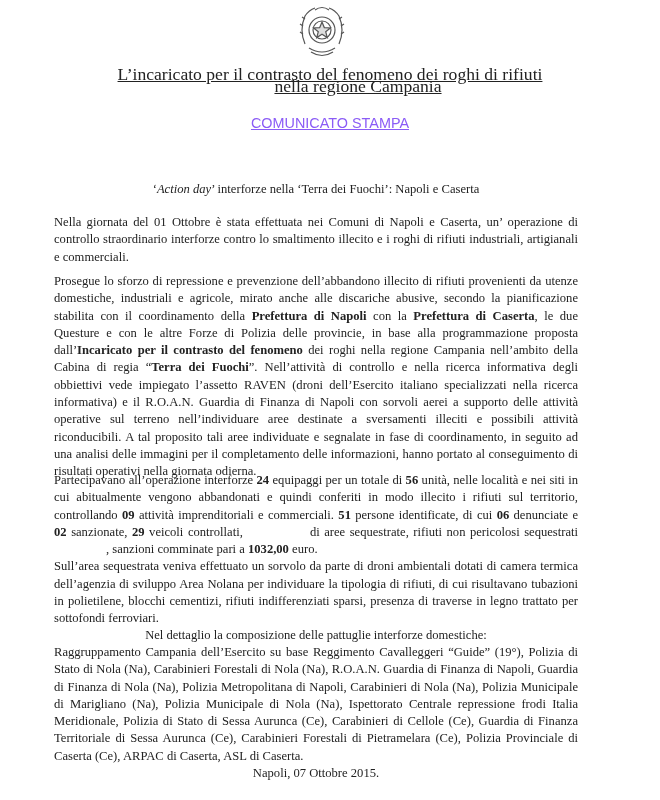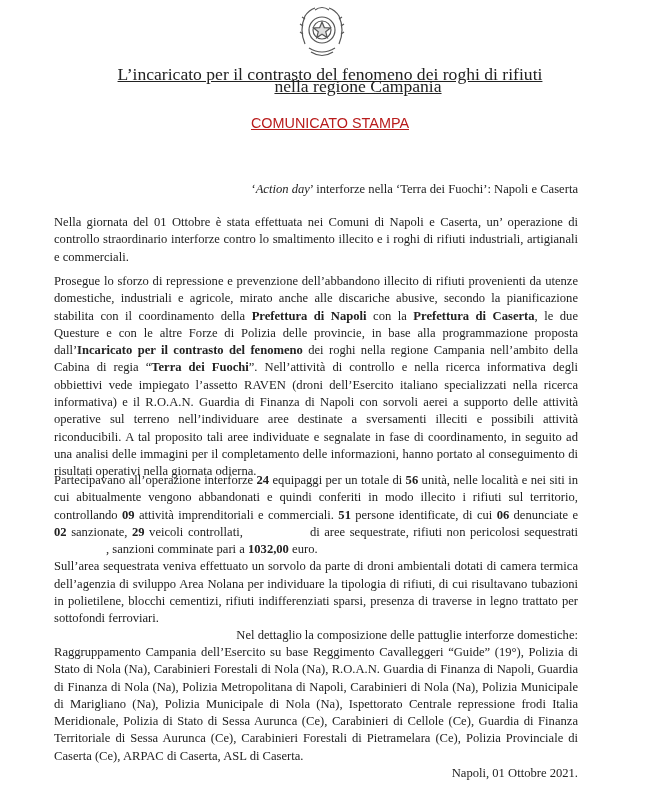--- a/index.html
+++ b/index.html
@@ -14,29 +14,29 @@
   .title {
     position: absolute; left: 0; width: 660px; text-align: center;
     font-size: 17.6px; line-height: 20px; text-decoration: underline;
     color: #222;
   }
   .title.l1 { top: 64px; }
   .title.l2 { top: 76px; margin-left: 28px; }
   .comunicato {
     position: absolute; top: 115px; left: 0; width: 660px; text-align: center;
     font-family: "Liberation Sans", "DejaVu Sans", sans-serif;
-    font-size: 14.4px; text-decoration: underline; color: #b91c1c;
+    font-size: 14.4px; text-decoration: underline; color: #8b5cf6;
   }
   .para {
     position: absolute; left: 54px; width: 524px;
     font-size: 12.6px; line-height: 17.3px; text-align: justify;
     color: #222;
   }
   .para b { font-weight: bold; }
-  .line-left { text-align: right; }
+  .line-left { text-align: center; }
   .gap { display: inline-block; }
 </style>
 </head>
 <body>
 
 <svg class="emblem" viewBox="0 0 50 56">
   <g fill="none" stroke="#555" stroke-width="1.2">
     <path d="M8 40 Q2 26 8 12 Q12 6 18 4"></path>
     <path d="M42 40 Q48 26 42 12 Q38 6 32 4"></path>
     <path d="M6 30 l-3 -2 M6 22 l-3 -2 M8 15 l-3 -2 M44 30 l3 -2 M44 22 l3 -2 M42 15 l3 -2"></path>
@@ -57,13 +57,13 @@
 
 <div class="para" style="top:214px;">Nella giornata del  01 Ottobre è stata effettuata nei Comuni di Napoli e Caserta, un’ operazione di controllo straordinario interforze contro lo smaltimento illecito e i roghi di rifiuti industriali, artigianali e commerciali.</div>
 
 <div class="para" style="top:273px;"><span>Prosegue lo sforzo di repressione e prevenzione dell’abbandono illecito di rifiuti provenienti da utenze domestiche, industriali e agricole, mirato anche alle discariche abusive, secondo la pianificazione  stabilita con il coordinamento della </span><b>Prefettura di  Napoli</b><span> con la </span><b>Prefettura di Caserta</b><span>, le due Questure e con le altre Forze di Polizia delle provincie, in base alla programmazione proposta dall’</span><b>Incaricato per il contrasto del fenomeno</b><span> dei roghi nella regione Campania nell’ambito della Cabina di regia “</span><b>Terra dei Fuochi</b><span>”. Nell’attività di controllo e nella ricerca informativa degli obbiettivi vede impiegato l’assetto RAVEN (droni dell’Esercito italiano specializzati nella ricerca informativa) e il R.O.A.N. Guardia di Finanza di Napoli con  sorvoli aerei a supporto delle attività operative sul terreno nell’individuare aree destinate a sversamenti illeciti e possibili attività riconducibili. A tal proposito tali aree individuate e segnalate in fase di coordinamento, in seguito ad una analisi delle immagini per il  completamento delle informazioni, hanno portato al conseguimento di risultati operativi nella giornata odierna.</span></div>
 
 <div class="para" style="top:472px;"><span>Partecipavano all’operazione interforze </span><b>24</b><span> equipaggi  per un totale di </span><b>56</b><span> unità, nelle località e nei siti in cui abitualmente vengono abbandonati e quindi conferiti in modo illecito i rifiuti sul territorio, controllando </span><b>09</b><span> attività imprenditoriali e commerciali. </span><b>51</b><span> persone identificate, di cui </span><b>06</b><span> denunciate e </span><b>02</b><span> sanzionate, </span><b>29</b><span> veicoli controllati, </span><span class="gap" style="width:58px"></span><span> di aree sequestrate, rifiuti non pericolosi sequestrati </span><span class="gap" style="width:52px"></span><span>, sanzioni comminate pari a </span><b>1032,00</b><span> euro.</span><br><span>Sull’area sequestrata veniva effettuato un sorvolo da parte di droni ambientali dotati di camera termica dell’agenzia di sviluppo Area Nolana per individuare la tipologia di rifiuti, di cui risultavano tubazioni in polietilene, blocchi cementizi, rifiuti indifferenziati sparsi, presenza di traverse in legno trattato per sottofondi ferroviari.</span></div>
 
 <div class="para line-left" style="top:627px;">Nel dettaglio la composizione delle pattuglie interforze domestiche:</div>
 <div class="para" style="top:644px;">Raggruppamento Campania dell’Esercito su base Reggimento Cavalleggeri “Guide” (19°), Polizia di Stato di Nola (Na), Carabinieri Forestali di Nola (Na), R.O.A.N. Guardia di Finanza di Napoli, Guardia di Finanza di Nola (Na), Polizia Metropolitana di Napoli, Carabinieri di Nola (Na), Polizia Municipale di Marigliano (Na), Polizia Municipale di Nola (Na), Ispettorato Centrale repressione frodi Italia Meridionale, Polizia di Stato di Sessa Aurunca (Ce), Carabinieri di Cellole (Ce), Guardia di Finanza Territoriale di Sessa Aurunca (Ce), Carabinieri Forestali di Pietramelara (Ce), Polizia Provinciale di Caserta (Ce), ARPAC di Caserta, ASL di Caserta.</div>
 
-<div class="para line-left" style="top:765px;">Napoli, 01 Ottobre 2021.</div>
+<div class="para line-left" style="top:765px;">Napoli, 07 Ottobre 2015.</div>
 
 </body></html>

